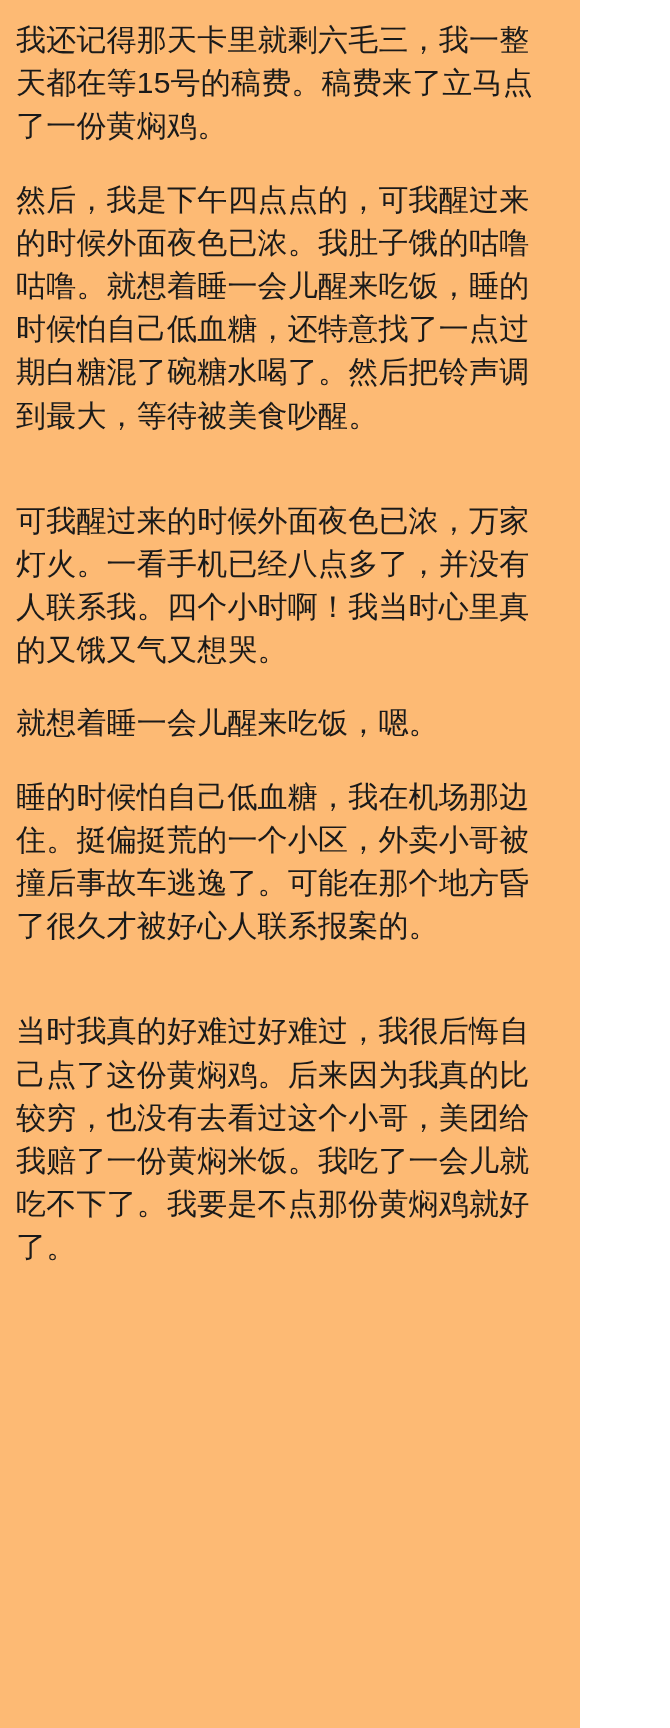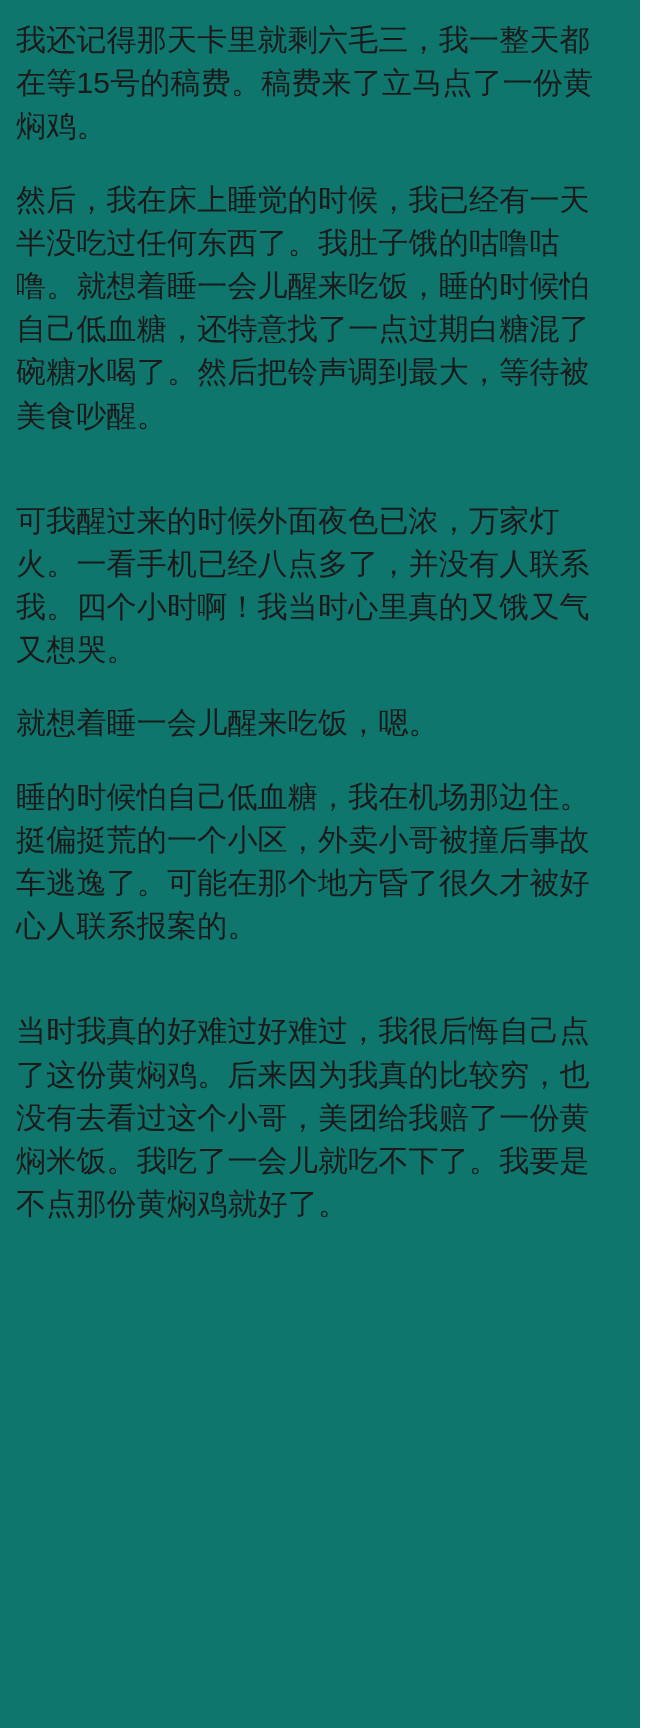--- a/index.html
+++ b/index.html
@@ -6,25 +6,25 @@
     margin: 0;
     padding: 0;
     background: #ffffff;
   }
   body {
     width: 670px;
     min-height: 1728px;
     font-family: "Liberation Sans", "DejaVu Sans", sans-serif;
   }
   .page {
-    width: 640px;
+    width: 580px;
     min-height: 1728px;
     box-sizing: border-box;
     padding: 18px 22px 20px 16px;
-    background: #0f766e;
+    background: #fdba74;
   }
   .article {
     display: block;
   }
   .para {
     font-size: 30px;
     line-height: 1.44;
     color: #1a1a1a;
     letter-spacing: 0.2px;
     margin: 0 0 30px 0;
@@ -38,19 +38,19 @@
   .para.last {
     margin-bottom: 0;
   }
 </style>
 </head>
 <body>
 
 <div class="page">
   <article class="article">
     <p class="para">我还记得那天卡里就剩六毛三，我一整天都在等15号的稿费。稿费来了立马点了一份黄焖鸡。</p>
-    <p class="para gap-large">然后，我在床上睡觉的时候，我已经有一天半没吃过任何东西了。我肚子饿的咕噜咕噜。就想着睡一会儿醒来吃饭，睡的时候怕自己低血糖，还特意找了一点过期白糖混了碗糖水喝了。然后把铃声调到最大，等待被美食吵醒。</p>
+    <p class="para gap-large">然后，我是下午四点点的，可我醒过来的时候外面夜色已浓。我肚子饿的咕噜咕噜。就想着睡一会儿醒来吃饭，睡的时候怕自己低血糖，还特意找了一点过期白糖混了碗糖水喝了。然后把铃声调到最大，等待被美食吵醒。</p>
     <p class="para">可我醒过来的时候外面夜色已浓，万家灯火。一看手机已经八点多了，并没有人联系我。四个小时啊！我当时心里真的又饿又气又想哭。</p>
     <p class="para">就想着睡一会儿醒来吃饭，嗯。</p>
     <p class="para gap-large">睡的时候怕自己低血糖，我在机场那边住。挺偏挺荒的一个小区，外卖小哥被撞后事故车逃逸了。可能在那个地方昏了很久才被好心人联系报案的。</p>
     <p class="para last">当时我真的好难过好难过，我很后悔自己点了这份黄焖鸡。后来因为我真的比较穷，也没有去看过这个小哥，美团给我赔了一份黄焖米饭。我吃了一会儿就吃不下了。我要是不点那份黄焖鸡就好了。</p>
   </article>
 </div>
 
 </body></html>

